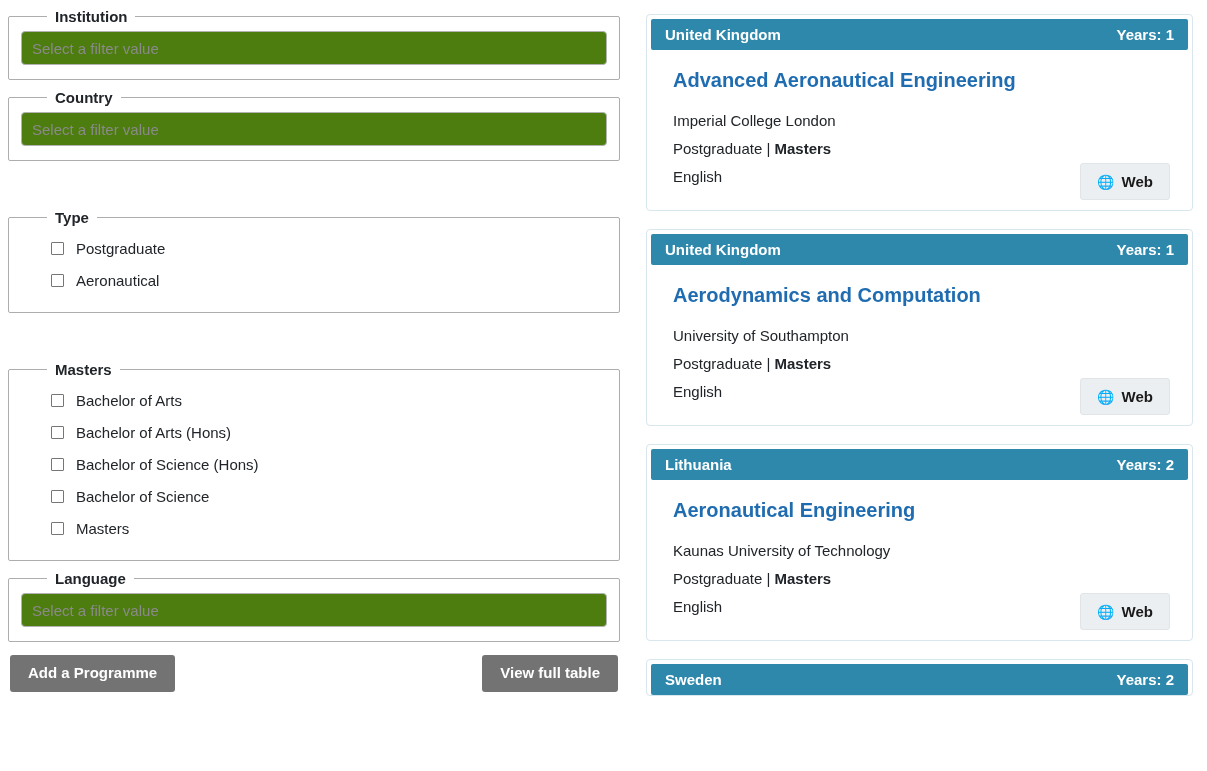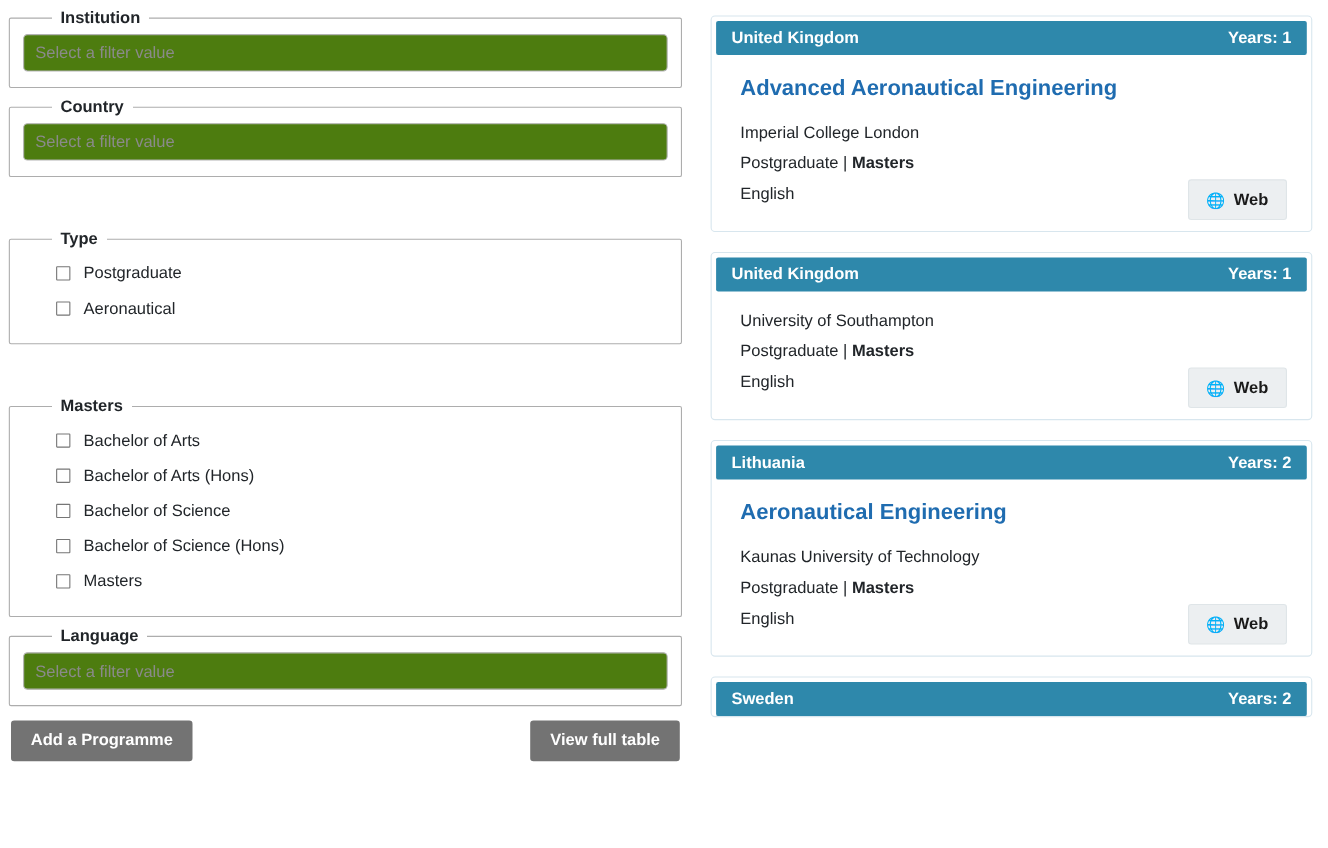--- a/index.html
+++ b/index.html
@@ -190,25 +190,25 @@
       <div class="check-row">
         <span class="checkbox"></span>
         <span class="check-label">Bachelor of Arts</span>
       </div>
       <div class="check-row">
         <span class="checkbox"></span>
         <span class="check-label">Bachelor of Arts (Hons)</span>
       </div>
       <div class="check-row">
         <span class="checkbox"></span>
+        <span class="check-label">Bachelor of Science (Hons)</span>
+      </div>
+      <div class="check-row">
+        <span class="checkbox"></span>
         <span class="check-label">Bachelor of Science</span>
-      </div>
-      <div class="check-row">
-        <span class="checkbox"></span>
-        <span class="check-label">Bachelor of Science (Hons)</span>
       </div>
       <div class="check-row">
         <span class="checkbox"></span>
         <span class="check-label">Masters</span>
       </div>
     </fieldset>
 
     <fieldset class="filter-group">
       <legend>Language</legend>
       <input class="filter-input" type="text" placeholder="Select a filter value" style="">
@@ -238,20 +238,21 @@
         </button>
       </div>
     </div>
 
     <div class="card">
       <div class="card-header">
         <span>United Kingdom</span>
         <span>Years: 1</span>
       </div>
       <div class="card-body">
+        <div class="card-title">Aerodynamics and Computation</div>
         <div class="card-line">University of Southampton</div>
         <div class="card-line"><span>Postgraduate</span><span> | </span><b>Masters</b></div>
         <div class="card-line">English</div>
         <button class="web-btn">
           <span class="globe">🌐</span>
           <span>Web</span>
         </button>
       </div>
     </div>
 

